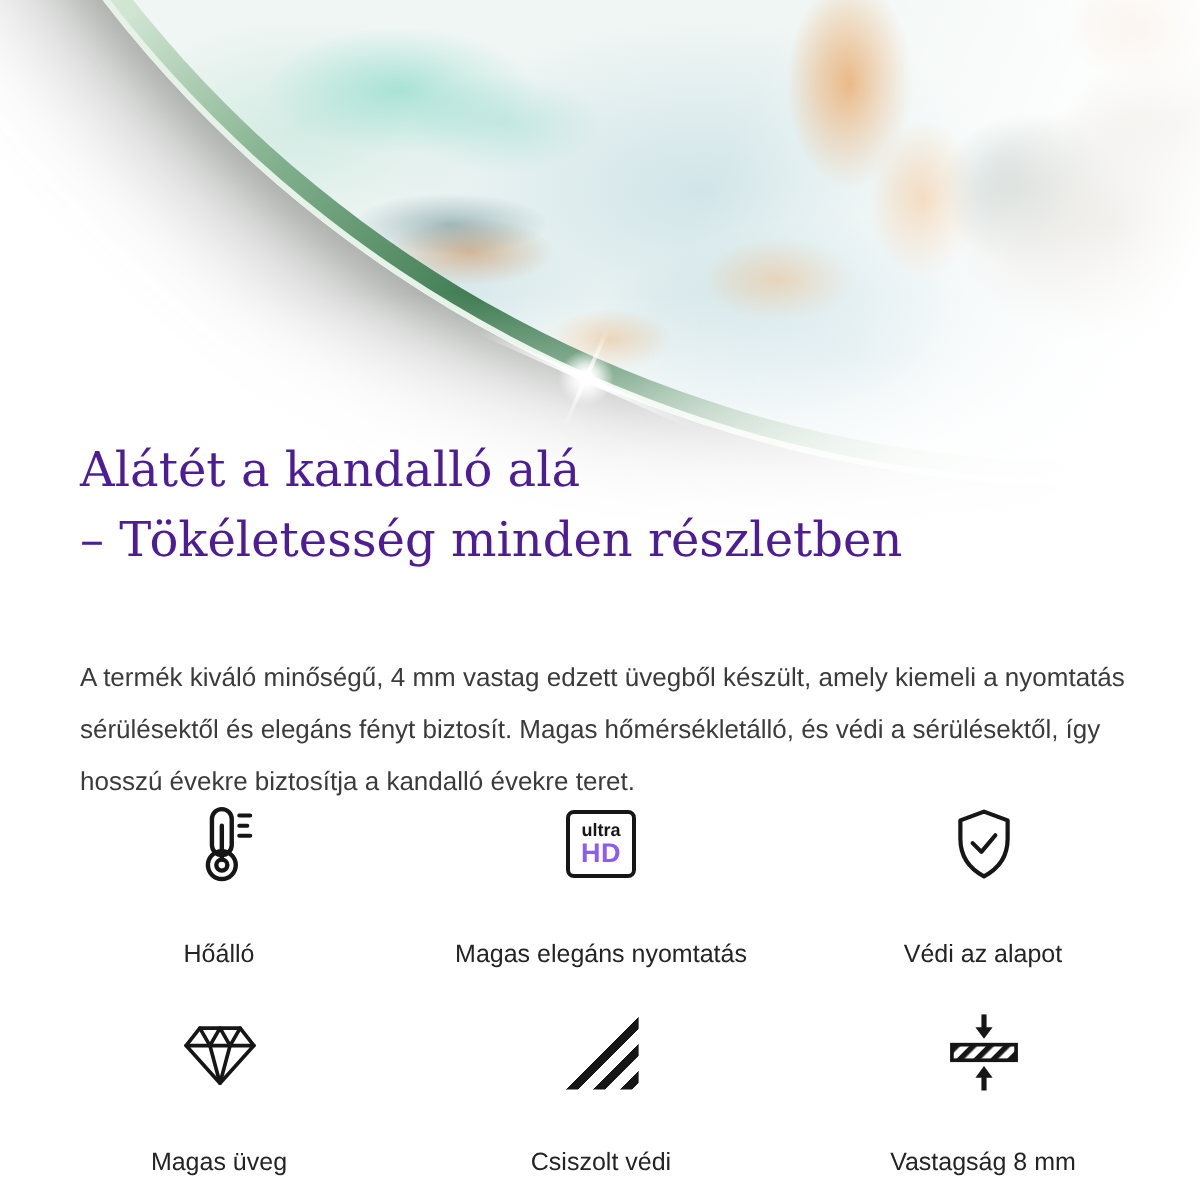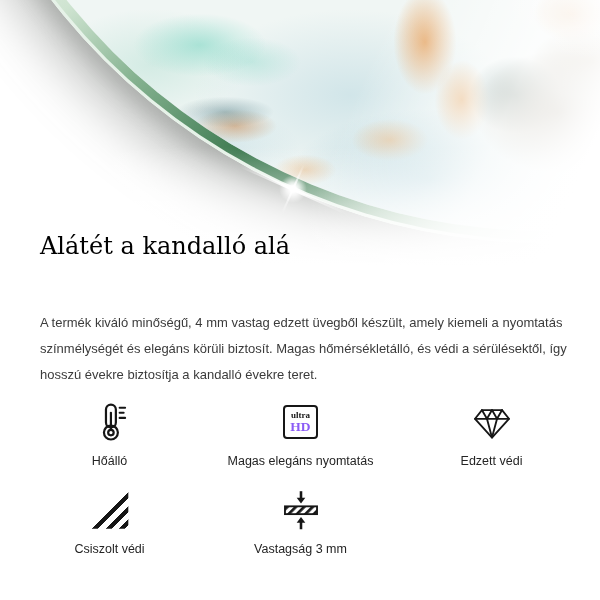--- a/index.html
+++ b/index.html
@@ -41,32 +41,32 @@
         linear-gradient(to bottom, rgba(255,255,255,0) 52%, rgba(255,255,255,0.55) 73%, #ffffff 94%);}
   .sparkle{position:absolute;left:293px;top:189px;width:0;height:0;}
   .sparkle .core{position:absolute;left:-14px;top:-14px;width:28px;height:28px;
       background:radial-gradient(circle,#ffffff 0 16%,rgba(255,255,255,0.75) 34%,transparent 70%);}
   .sparkle .ray1{position:absolute;left:-58px;top:-1.5px;width:116px;height:3px;transform:rotate(24deg);
       background:linear-gradient(90deg,transparent,rgba(255,255,255,0.95) 42%,#fff 50%,rgba(255,255,255,0.95) 58%,transparent);}
   .sparkle .ray2{position:absolute;left:-27px;top:-1px;width:54px;height:2px;transform:rotate(-66deg);
       background:linear-gradient(90deg,transparent,#fff 50%,transparent);}
 
   
-  .heading{position:absolute;left:40px;top:229px;font-family:"DejaVu Serif","Liberation Serif",serif;
-           font-size:24px;line-height:35px;font-weight:400;color:#000000;letter-spacing:0;}
+  .heading{position:absolute;left:40px;top:218px;font-family:"DejaVu Serif","Liberation Serif",serif;
+           font-size:24px;line-height:35px;font-weight:400;color:#4c1d95;letter-spacing:0;}
   .heading span{display:block;white-space:nowrap;}
-  .desc{position:absolute;left:40px;top:310px;font-size:13px;line-height:26px;color:#3b3b3b;}
+  .desc{position:absolute;left:40px;top:326px;font-size:13px;line-height:26px;color:#3b3b3b;}
   .desc div{white-space:nowrap;}
 
   
   .features{position:absolute;left:14px;top:399px;width:573px;display:grid;
             grid-template-columns:repeat(3,1fr);row-gap:18px;}
   .feature{display:flex;flex-direction:column;align-items:center;}
-  .icon-box{height:46px;display:flex;align-items:center;justify-content:center;font-family:Liberation Serif, serif;}
-  .feature .label{margin-top:9px;font-size:12.5px;line-height:15px;color:#242424;text-align:left;}
+  .icon-box{height:46px;display:flex;align-items:center;justify-content:center;}
+  .feature .label{margin-top:25px;font-size:12.5px;line-height:15px;color:#242424;text-align:left;}
   .ico{stroke:#161616;fill:none;stroke-width:2.4;stroke-linecap:round;stroke-linejoin:round;}
   .uhd-box{width:31px;height:30px;border:2.5px solid #161616;border-radius:4px;
            display:flex;flex-direction:column;align-items:center;justify-content:center;}
   .uhd-top{font-size:9px;font-weight:600;line-height:10px;color:#161616;}
   .uhd-bottom{font-size:13.5px;font-weight:700;line-height:14px;color:#8b5cf6;letter-spacing:0.2px;}
   .stripes{width:40px;height:40px;clip-path:polygon(3% 97%,97% 3%,97% 97%);
            background:repeating-linear-gradient(135deg,#161616 0 4.2px,transparent 4.2px 9.6px);}
 </style>
 </head>
 <body>
@@ -81,25 +81,26 @@
     <div class="photo-fade"></div>
     <div class="sparkle">
       <div class="ray1"></div>
         <div class="ray2"></div>
         <div class="core"></div>
     </div>
   </div>
 
   <h1 class="heading" style="margin:0;">
     <span>Alátét a kandalló alá</span>
+    <span>– Tökéletesség minden részletben</span>
   </h1>
 
   <div class="desc">
     <div>A termék kiváló minőségű, 4 mm vastag edzett üvegből készült, amely kiemeli a nyomtatás</div>
-    <div>színmélységét és elegáns körüli biztosít. Magas hőmérsékletálló, és védi a sérülésektől, így</div>
+    <div>sérülésektől és elegáns fényt biztosít. Magas hőmérsékletálló, és védi a sérülésektől, így</div>
     <div>hosszú évekre biztosítja a kandalló évekre teret.</div>
   </div>
 
   <div class="features">
 
     <div class="feature">
       <div class="icon-box">
         <svg class="ico" width="44" height="44" viewBox="0 0 48 48">
           <rect x="19.6" y="5" width="10.8" height="25" rx="5.4"></rect>
           <circle cx="25" cy="35.5" r="7.6"></circle>
@@ -114,31 +115,40 @@
     <div class="feature">
       <div class="icon-box">
         <div class="uhd-box">
           <div class="uhd-top">ultra</div>
           <div class="uhd-bottom">HD</div>
         </div>
       </div>
       <div class="label">Magas elegáns nyomtatás</div>
     </div>
 
+    <div class="feature">
+      <div class="icon-box">
+        <svg class="ico" width="42" height="42" viewBox="0 0 48 48">
+          <path d="M24 5.5 L37.5 10.5 V21 C37.5 31.5 31.5 38.5 24 42.5 C16.5 38.5 10.5 31.5 10.5 21 V10.5 Z"></path>
+          <path d="M17.5 23.5 L22.5 28.5 L30.5 19"></path>
+        </svg>
+      </div>
+      <div class="label">Védi az alapot</div>
+    </div>
 
     <div class="feature">
       <div class="icon-box">
         <svg class="ico" width="44" height="44" viewBox="0 0 48 48" style="stroke-width:2">
           <path d="M13 11 H35 L42.5 20.5 L24 41 L5.5 20.5 Z"></path>
           <path d="M5.5 20.5 H42.5"></path>
           <path d="M13 11 L18.5 20.5 L24 41 L29.5 20.5 L35 11"></path>
           <path d="M24 11 L18.5 20.5 M24 11 L29.5 20.5"></path>
         </svg>
       </div>
-      <div class="label">Edzett védi</div>
+      <div class="label">Magas üveg</div>
     </div>
 
     <div class="feature">
       <div class="icon-box">
         <div class="stripes"></div>
       </div>
       <div class="label">Csiszolt védi</div>
     </div>
 
     <div class="feature">
@@ -149,17 +159,17 @@
               <rect width="3" height="6.5" fill="#161616"></rect>
             </pattern>
           </defs>
           <rect x="6.5" y="20" width="35" height="8.5" fill="url(#hatchp)" stroke="#161616" stroke-width="2"></rect>
           <path d="M24 3.5 V11.5" stroke="#161616" stroke-width="2.8"></path>
           <path d="M19.3 10.5 L24 16.8 L28.7 10.5 Z" fill="#161616" stroke="none"></path>
           <path d="M24 45 V37" stroke="#161616" stroke-width="2.8"></path>
           <path d="M19.3 38 L24 31.7 L28.7 38 Z" fill="#161616" stroke="none"></path>
         </svg>
       </div>
-      <div class="label">Vastagság 3 mm</div>
+      <div class="label">Vastagság 8 mm</div>
     </div>
 
   </div>
 </div>
 
 </body></html>

